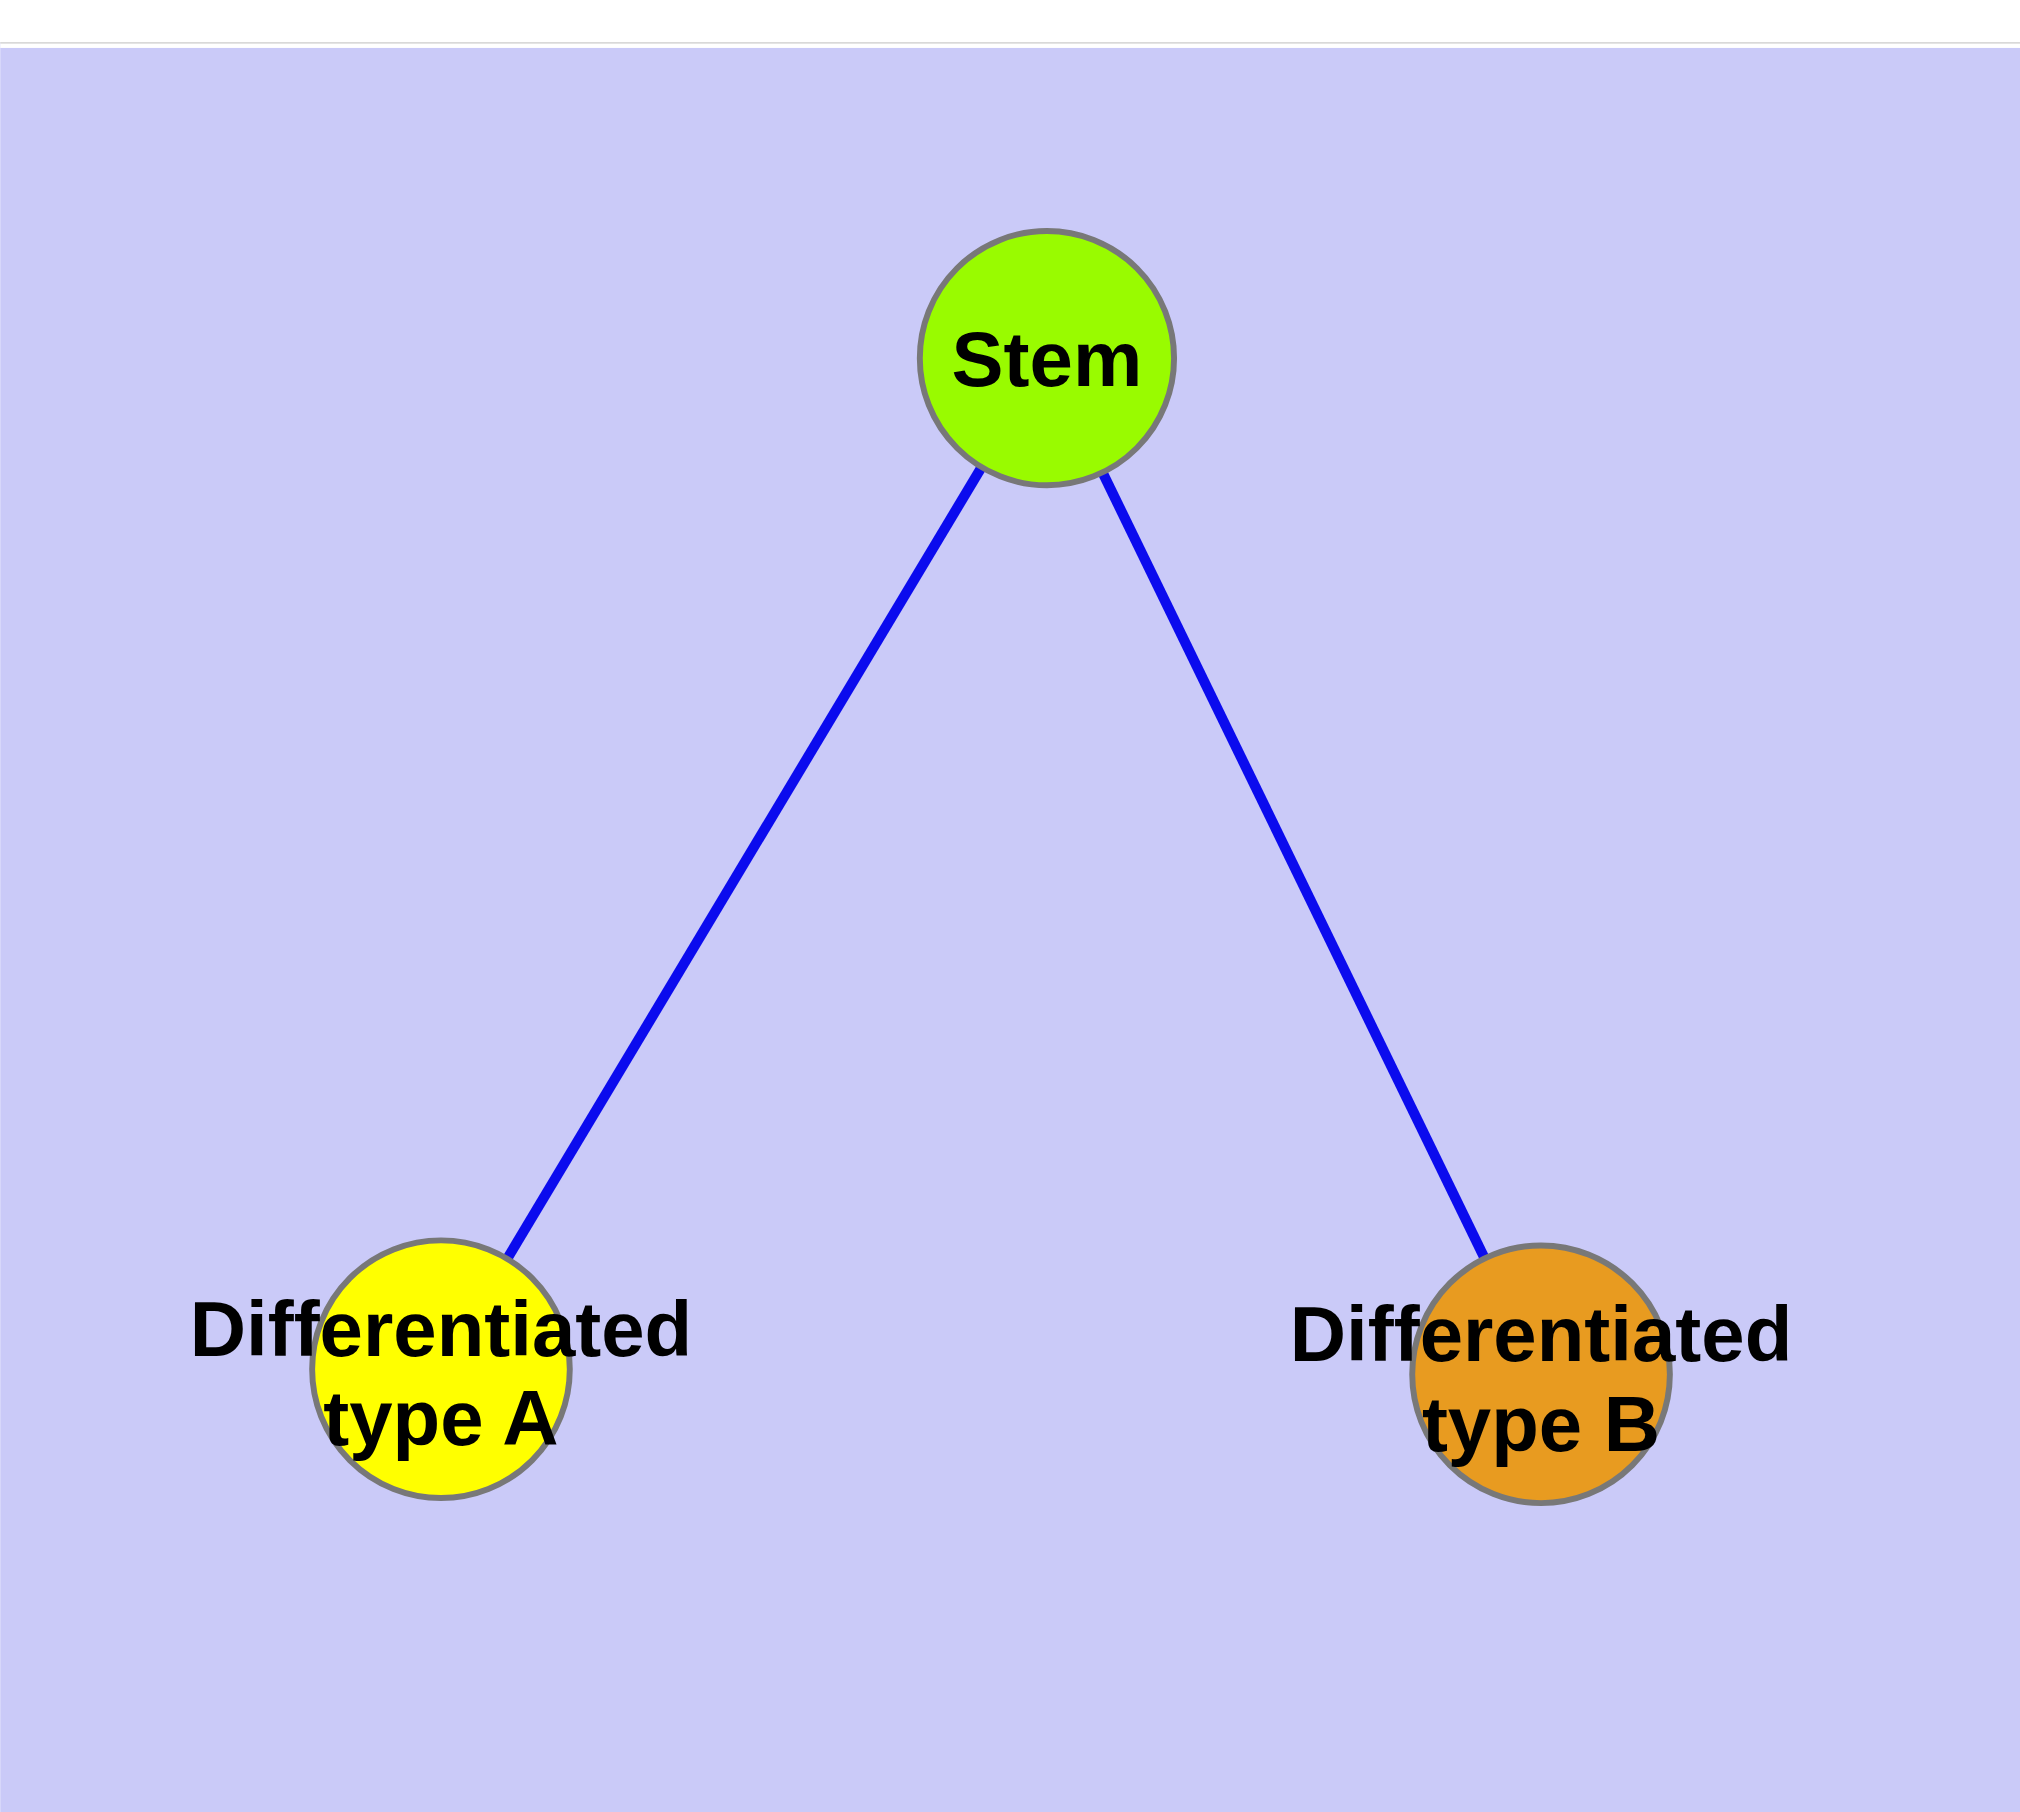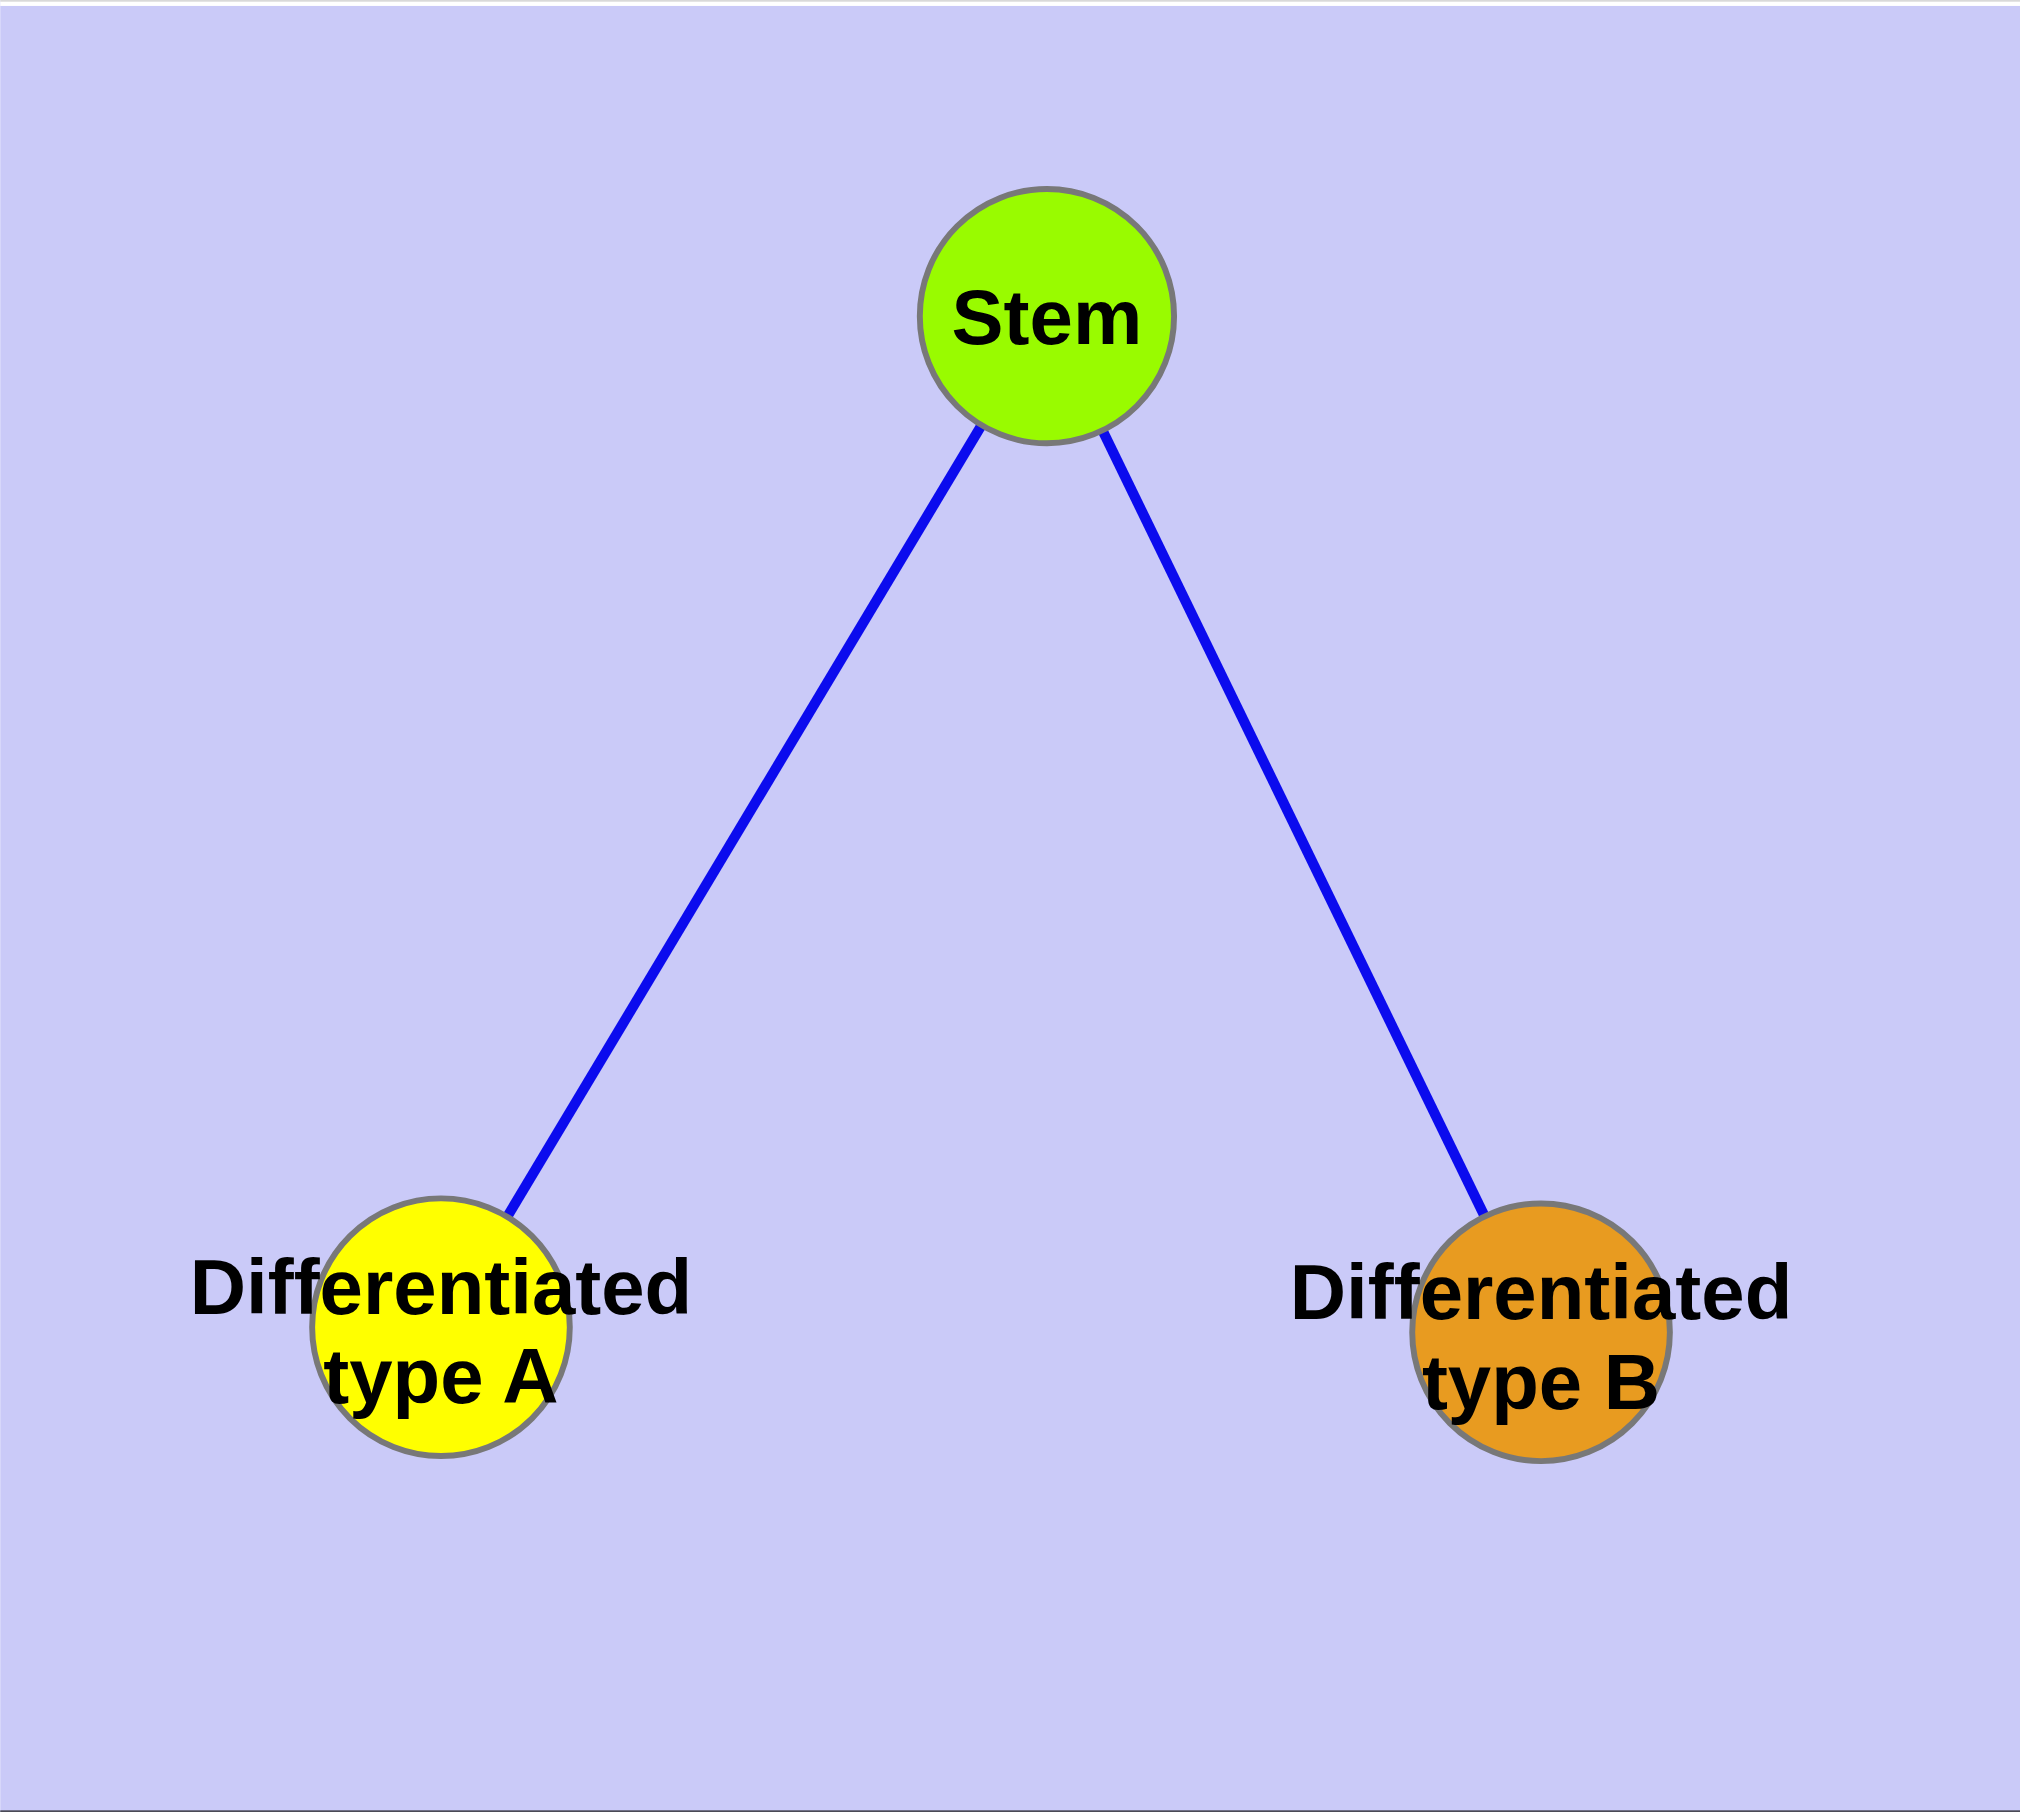--- a/index.html
+++ b/index.html
@@ -7,20 +7,21 @@
     padding: 0;
     width: 2021px;
     height: 1812px;
     overflow: hidden;
     background: #ffffff;
   }
   #stage {
     position: relative;
     width: 2021px;
     height: 1569px;
+    margin-top: 42px;
   }
   svg { display: block; }
   .node-circle {
     stroke-width: 7px;
   }
   .edge {
     stroke-width: 12px;
     stroke-linecap: butt;
   }
   .node-label {

